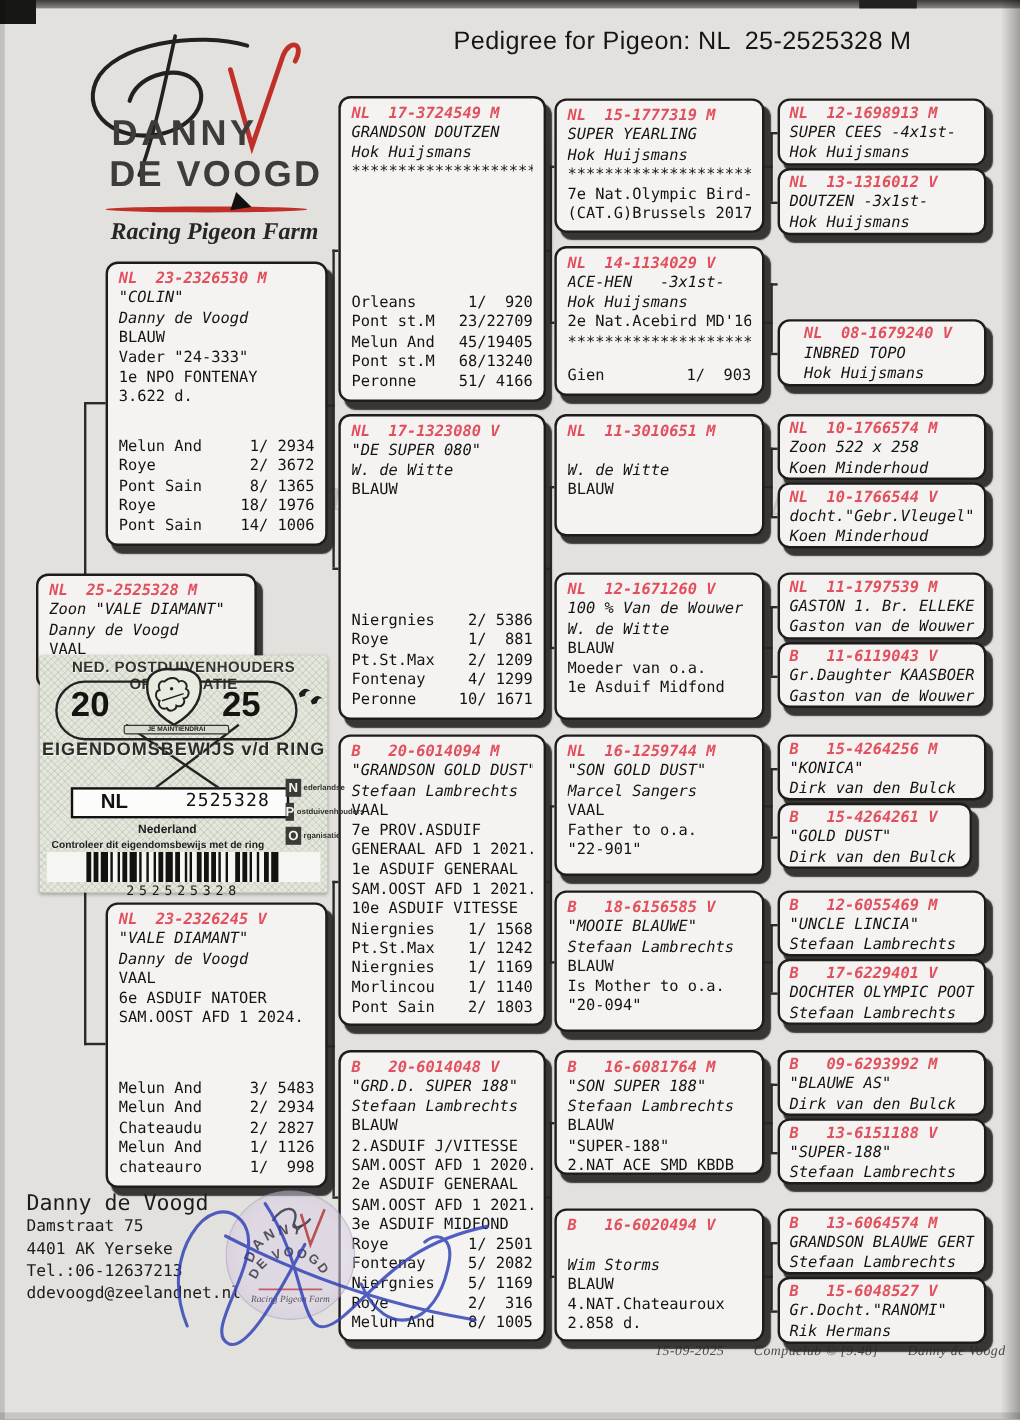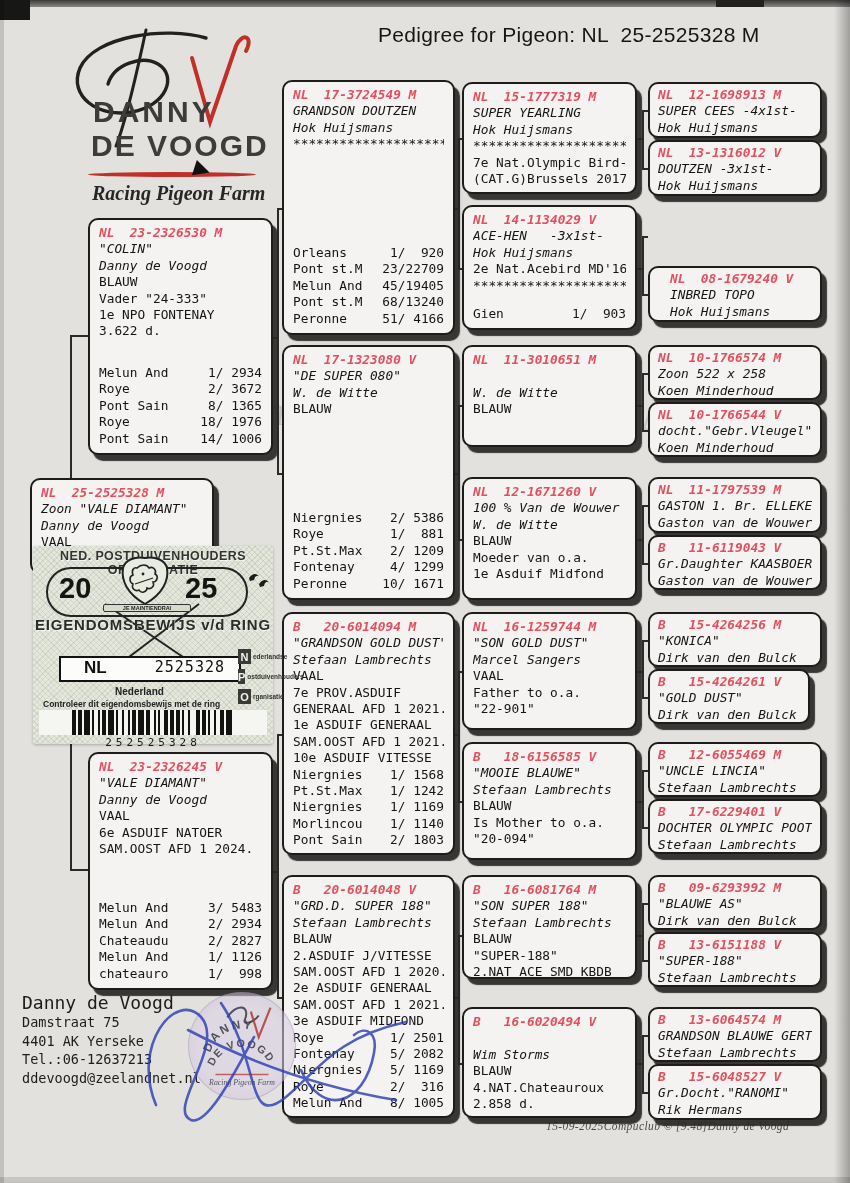--- a/index.html
+++ b/index.html
@@ -84,21 +84,21 @@
   .addr{position:absolute;left:22px;top:998px;z-index:3;font-family:"DejaVu Sans Mono",monospace;color:#1c1c1b;}
   .addr-cjk{font-family:"DejaVu Sans",sans-serif;font-size:21px;font-weight:bold;letter-spacing:2px;color:#2a2a28;}
   .addr-name{font-size:18px;margin-top:-6px;}
   .addr-ln{font-size:13.5px;line-height:18.5px;}
   
   .stamp{position:absolute;left:188px;top:992px;width:108px;height:108px;border-radius:50%;z-index:6;
          background:radial-gradient(circle,rgba(219,209,230,0.55) 55%,rgba(186,172,206,0.45));
          box-shadow:inset 0 0 0 1px rgba(120,105,145,0.25);}
   .sig{position:absolute;left:96px;top:975px;z-index:7;pointer-events:none;}
   
-  .footer{position:absolute;left:546px;top:1120px;width:292px;display:flex;z-index:2;
+  .footer{position:absolute;left:546px;top:1120px;width:292px;display:flex;justify-content:space-between;z-index:2;
           font-family:"Liberation Serif",serif;font-style:italic;font-size:11.5px;color:#4b4a48;letter-spacing:0.4px;}
 </style>
 </head>
 <body>
 
 <div class="page" id="page">
 
   <div class="wm wm-photo"></div>
   <div class="wm wm1">taurant</div>
   <div class="wm wm2">DE BRA</div>

